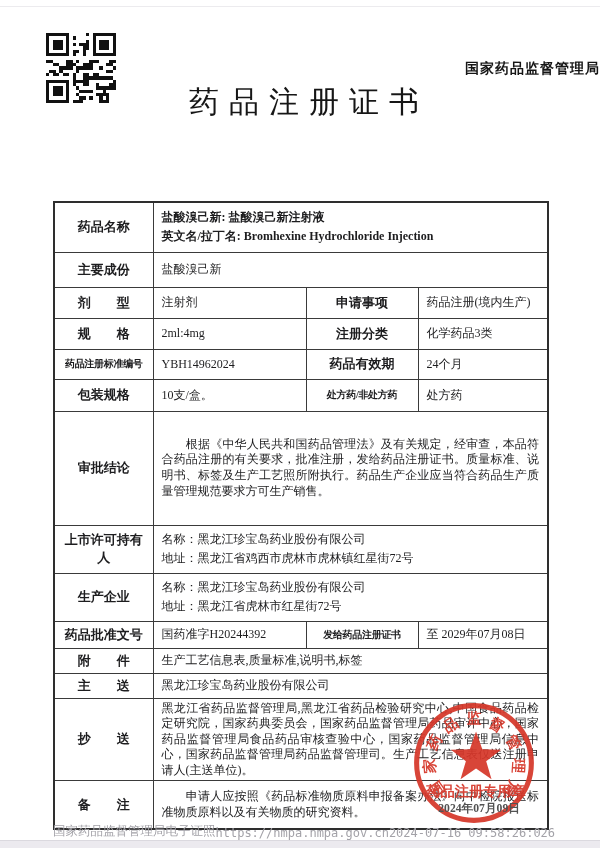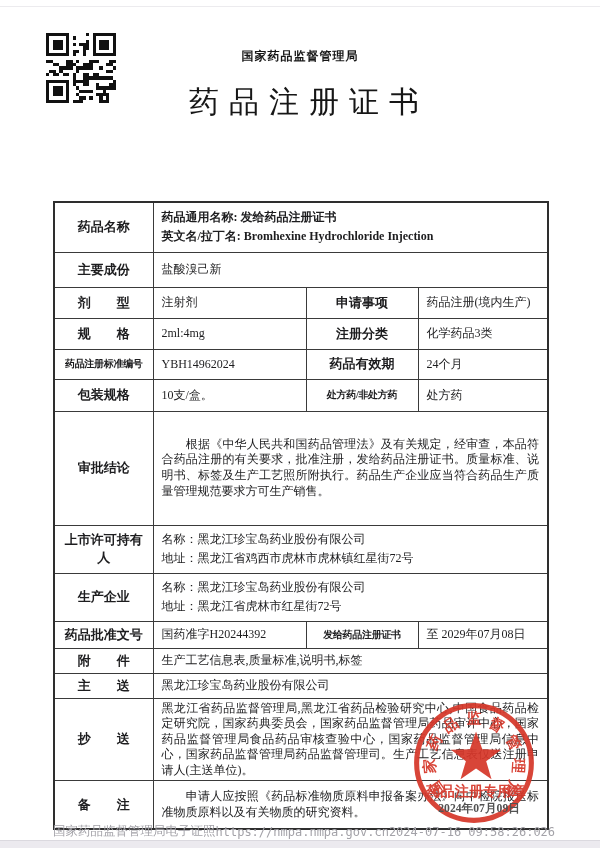--- a/index.html
+++ b/index.html
@@ -7,23 +7,23 @@
     width:600px;height:848px;background:#ffffff;
     font-family:"Liberation Serif","DejaVu Serif",serif;
     color:#1d1d1f;position:relative;overflow:hidden;
   }
   .page{position:relative;width:600px;height:848px;background:#fff;}
   .top-line{position:absolute;top:6px;left:0;width:100%;height:1px;background:#ecebee;}
 
   .qr{position:absolute;left:46px;top:33px;width:70px;height:70px;shape-rendering:crispEdges;}
 
   .agency{
-    position:absolute;top:48px;left:0;width:100%;text-align:center;
+    position:absolute;top:60px;left:0;width:100%;text-align:right;
     font-family:"Liberation Sans","DejaVu Sans",sans-serif;
-    font-size:12px;font-weight:bold;letter-spacing:1px;color:#161616;
+    font-size:14px;font-weight:bold;letter-spacing:1px;color:#161616;
   }
   .doc-title{
     position:absolute;top:82px;left:4px;width:100%;text-align:center;
     font-size:30px;font-weight:400;letter-spacing:10px;text-indent:10px;color:#161616;
   }
 
   .meta-row{
     position:absolute;top:131px;left:53px;width:494px;
     display:flex;justify-content:space-between;font-size:13px;
   }
@@ -36,21 +36,21 @@
   }
   table.cert td{border:1px solid #3a3a3a;padding:2px 8px;vertical-align:middle;overflow:hidden;}
   .lbl{font-weight:bold;text-align:center;font-size:13px;padding:2px 3px;}
   .tight{font-size:10px;letter-spacing:-0.3px;}
   .bold{font-weight:bold;}
   .two-line div{line-height:1.6;}
   .just{text-align:justify;line-height:1.3;padding:4px 10px;}
 
   .footer{
     position:absolute;top:823px;left:53px;width:494px;
-    display:flex;justify-content:space-between;align-items:center;
+    display:flex;justify-content:space-between;align-items:flex-end;
     color:#a3a2a8;font-size:12.5px;white-space:nowrap;
   }
   .footer .mono{font-family:"DejaVu Sans Mono","Liberation Mono",monospace;font-size:12px;}
   .bottom-strip{position:absolute;bottom:0;left:0;width:100%;height:7px;background:#eceaef;border-top:1px solid #dbd9df;}
 
   .seal{position:absolute;left:408px;top:698px;width:132px;height:132px;opacity:.93;z-index:5;}
   .seal-circle{fill:none;stroke:#d6372a;stroke-width:5;}
   .seal-star{fill:#d6372a;}
   .ring-char{
     fill:#d6372a;font-size:14.5px;font-weight:bold;text-anchor:middle;
@@ -199,21 +199,21 @@
     <colgroup>
         <col style="width:99px">
         <col style="width:153px">
         <col style="width:112px">
         <col style="width:130px">
       </colgroup>
     <tbody>
         <tr style="height:50px">
       <td class="lbl">药品名称</td>
       <td colspan="3" class="two-line">
-        <div class="bold">药品通用名称: 发给药品注册证书</div>
+        <div class="bold">盐酸溴己新: 盐酸溴己新注射液</div>
         <div class="bold">英文名/拉丁名: Bromhexine Hydrochloride Injection</div>
       </td>
     </tr>
     <tr style="height:35px">
       <td class="lbl">主要成份</td>
       <td colspan="3">盐酸溴己新</td>
     </tr>
     <tr style="height:31px">
       <td class="lbl">剂　　型</td>
       <td>注射剂</td>

